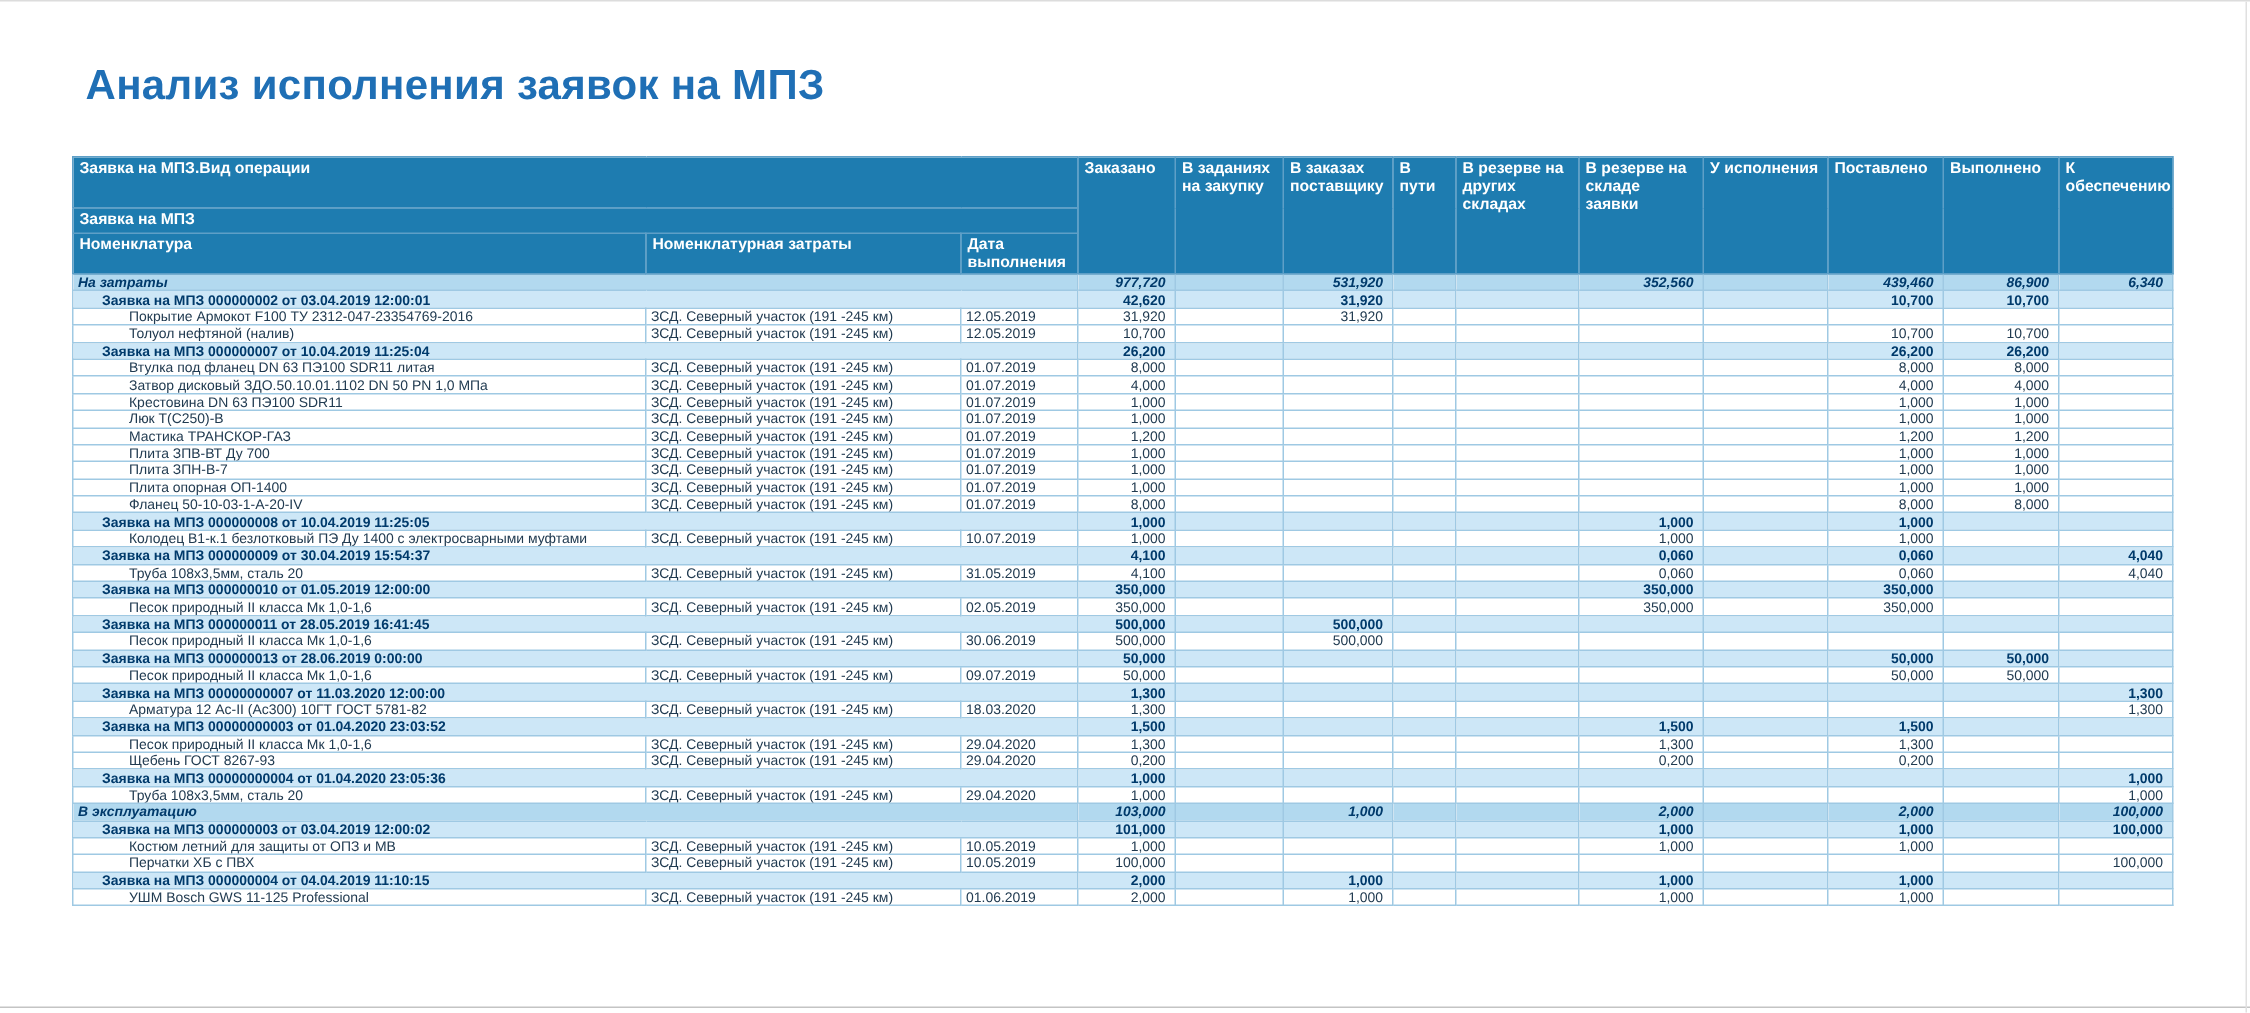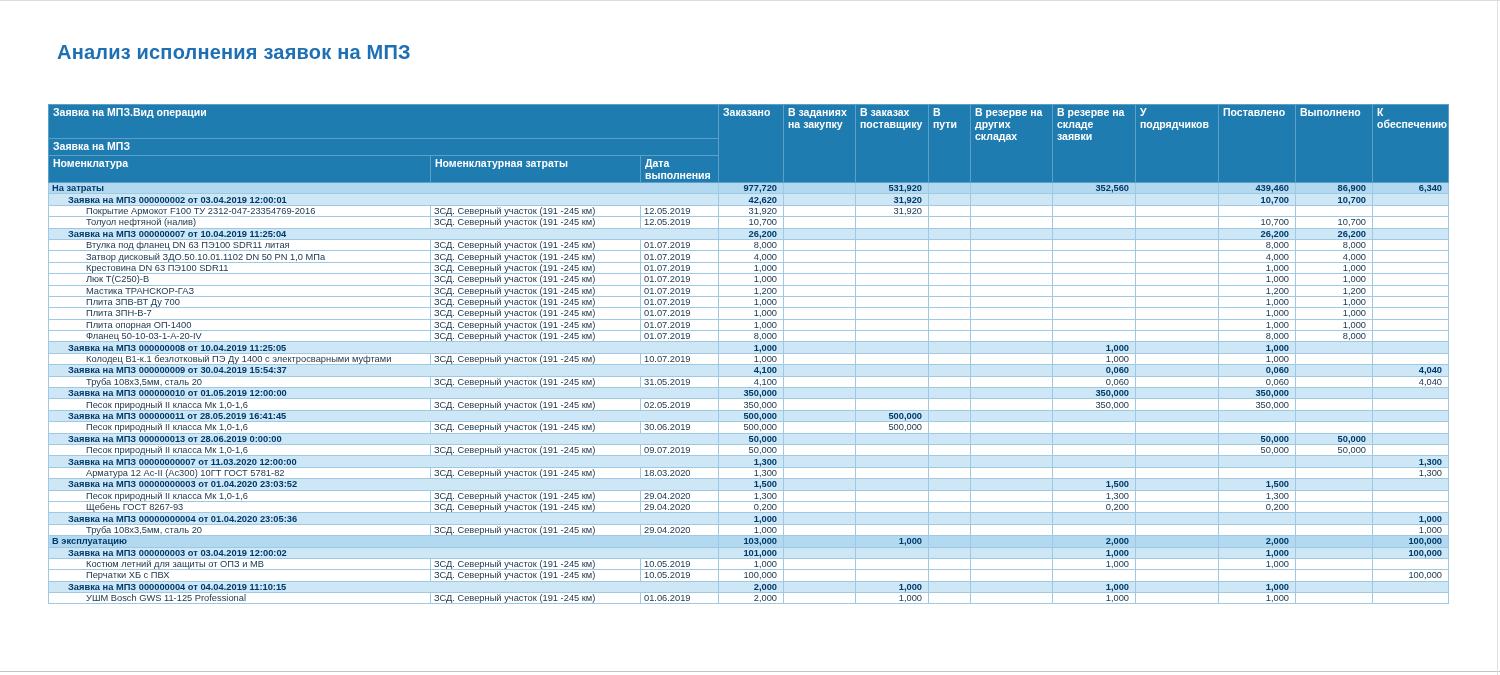--- a/index.html
+++ b/index.html
@@ -14,21 +14,21 @@
   }
   *{box-sizing:border-box;}
   html,body{margin:0;padding:0;}
   body{
     width:1500px;height:675px;background:#ffffff;position:relative;overflow:hidden;
     font-family:"Liberation Sans","DejaVu Sans",sans-serif;
     border-top:1px solid #dcdcdc;
   }
   .report-title{
     position:absolute;left:57px;top:40px;margin:0;
-    font-size:20px;font-weight:bold;color:var(--title-color);
+    font-size:28px;font-weight:bold;color:var(--title-color);
     letter-spacing:0.2px;
   }
   .filter-line{
     position:absolute;left:57px;top:82px;font-size:9.5px;color:#1a1a1a;
     display:flex;
     margin-top:24px;
   }
   .filter-line .flabel{width:38px;flex:0 0 38px;}
   .report-table{
     position:absolute;left:48px;top:103px;width:1400px;
@@ -43,21 +43,21 @@
   .report-table thead tr.hr1 th{height:34px;}
   .report-table thead tr.hr2 th{height:17px;}
   .report-table thead tr.hr3 th{height:21px;}
   .report-table td{
     font-size:9.3px;line-height:10px;height:11.4px;
     border:1px solid var(--body-border);
     padding:0 3px;white-space:nowrap;overflow:hidden;
     color:var(--detail-text);background:#ffffff;
   }
   .report-table td.c-num{text-align:right;padding-right:6px;}
-  .report-table tr.lvl1 td{background:var(--lvl1-bg);font-weight:bold;color:var(--group-text);}
+  .report-table tr.lvl1 td{background:var(--lvl1-bg);font-weight:bold;color:var(--group-text);font-style:italic;}
   .report-table tr.lvl2 td{background:var(--lvl2-bg);font-weight:bold;color:var(--group-text);}
   .report-table tr.lvl2 td.c-name{padding-left:19px;}
   .report-table tr.lvl3 td.c-name{padding-left:37px;}
   .page-bottom-line{
     position:absolute;left:0;top:670px;width:1500px;height:1px;background:#c4c4c4;
   }
   .page-right-line{
     position:absolute;left:1497px;top:0;width:1px;height:675px;background:#e0e0e0;
   }
 </style>
@@ -89,21 +89,21 @@
   </colgroup>
   <thead>
     <tr class="hr1">
       <th colspan="3">Заявка на МПЗ.Вид операции</th>
       <th rowspan="3">Заказано</th>
       <th rowspan="3">В заданиях на закупку</th>
       <th rowspan="3">В заказах поставщику</th>
       <th rowspan="3">В пути</th>
       <th rowspan="3">В резерве на других складах</th>
       <th rowspan="3">В резерве на складе заявки</th>
-      <th rowspan="3">У подрядчиков</th>
+      <th rowspan="3">У исполнения</th>
       <th rowspan="3">Поставлено</th>
       <th rowspan="3">Выполнено</th>
       <th rowspan="3">К обеспечению</th>
     </tr>
     <tr class="hr2">
       <th colspan="3">Заявка на МПЗ</th>
     </tr>
     <tr class="hr3">
       <th>Номенклатура</th>
       <th>Номенклатурная затраты</th>

